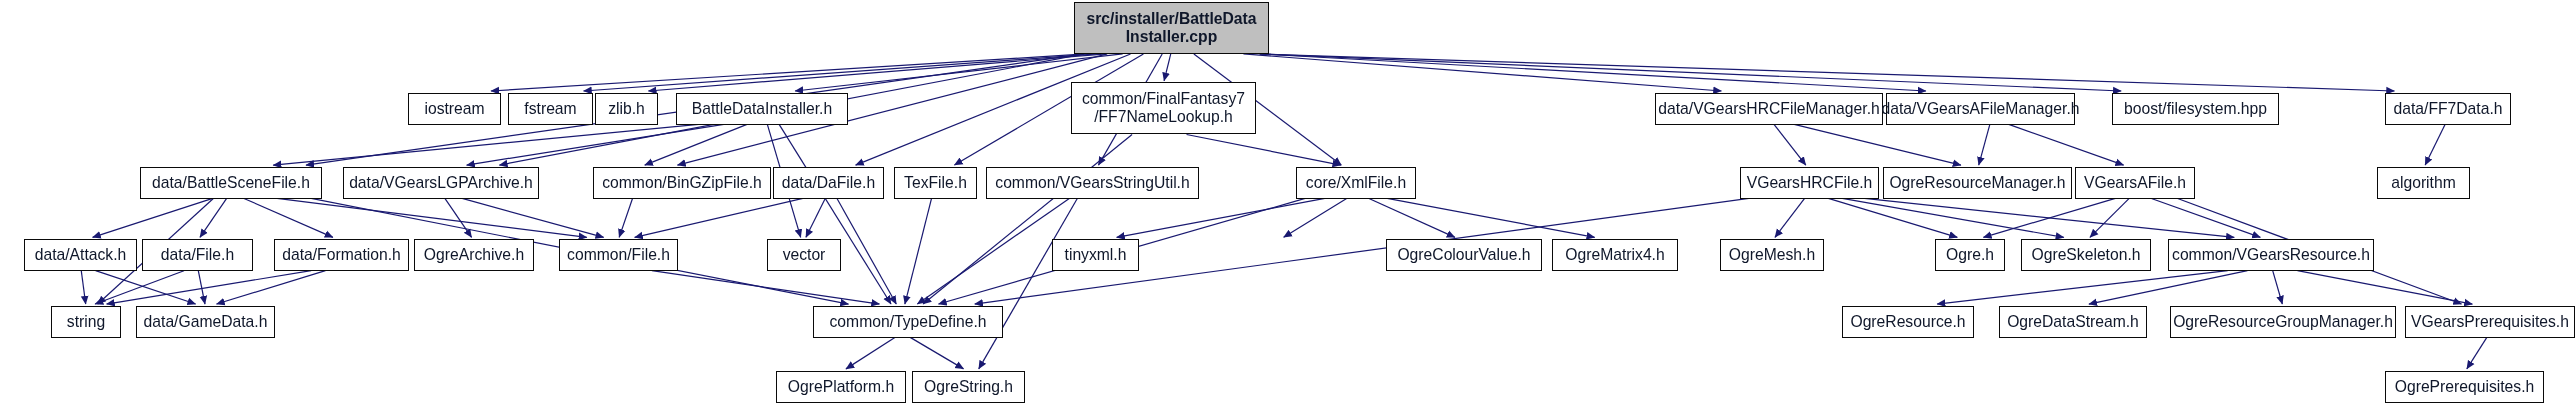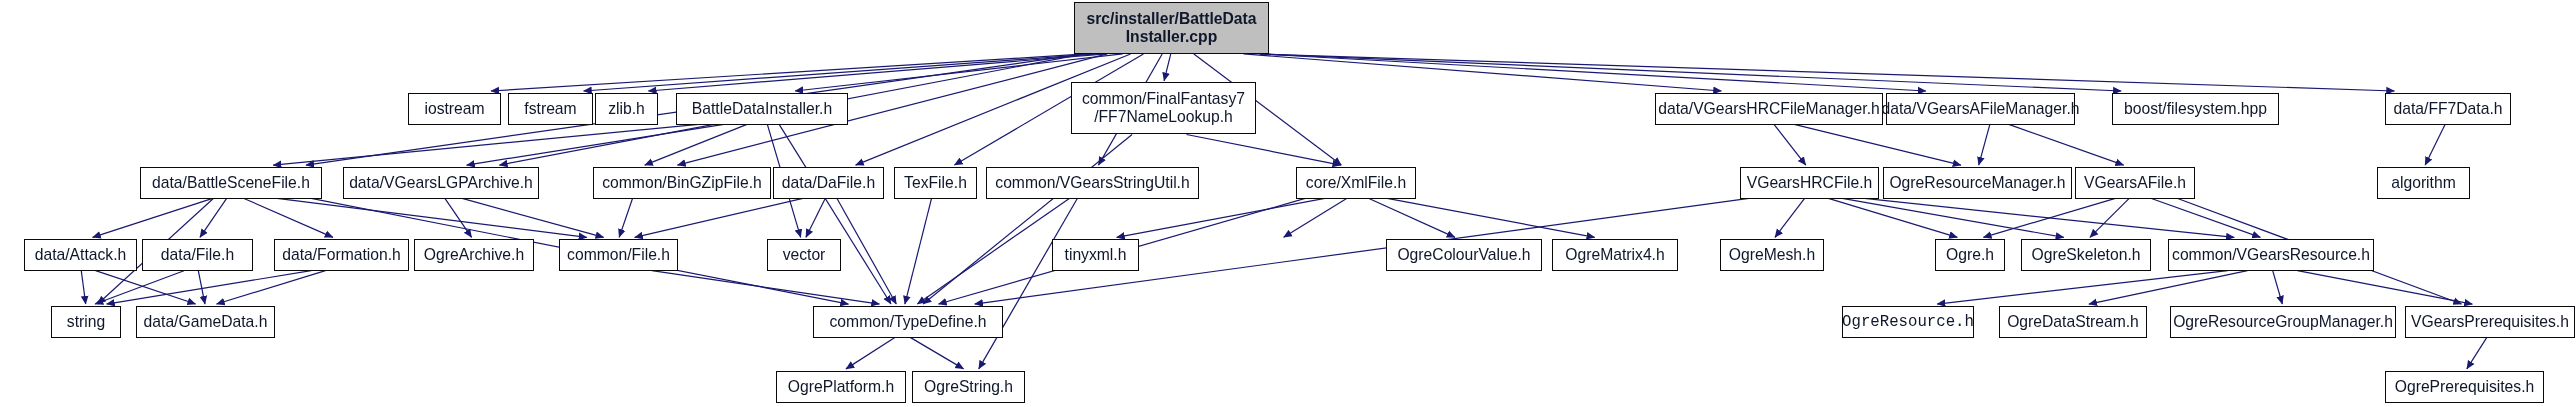--- a/index.html
+++ b/index.html
@@ -152,21 +152,21 @@
     <div class="node" title="tinyxml.h" style="left: 1052px; top: 239px; width: 87px; height: 31.5px;">tinyxml.h</div>
     <div class="node" title="OgreColourValue.h" style="left: 1386px; top: 239px; width: 156px; height: 31.5px;">OgreColourValue.h</div>
     <div class="node" title="OgreMatrix4.h" style="left: 1552px; top: 239px; width: 126px; height: 31.5px;">OgreMatrix4.h</div>
     <div class="node" title="OgreMesh.h" style="left: 1720px; top: 239px; width: 104px; height: 31.5px;">OgreMesh.h</div>
     <div class="node" title="Ogre.h" style="left: 1935px; top: 239px; width: 70px; height: 31.5px;">Ogre.h</div>
     <div class="node" title="OgreSkeleton.h" style="left: 2021px; top: 239px; width: 130px; height: 31.5px;">OgreSkeleton.h</div>
     <div class="node" title="common/VGearsResource.h" style="left: 2168px; top: 239px; width: 206px; height: 31.5px;">common/VGearsResource.h</div>
     <div class="node" title="string" style="left: 51px; top: 306px; width: 70px; height: 31.5px;">string</div>
     <div class="node" title="data/GameData.h" style="left: 136px; top: 306px; width: 139px; height: 31.5px;">data/GameData.h</div>
     <div class="node" title="common/TypeDefine.h" style="left: 813px; top: 306px; width: 190px; height: 31.5px;">common/TypeDefine.h</div>
-    <div class="node" title="OgreResource.h" style="left: 1842px; top: 306px; width: 132px; height: 31.5px; font-family: Liberation Mono, monospace;">OgreResource.h</div>
+    <div class="node" title="OgreResource.h" style="left: 1842px; top: 306px; width: 132px; height: 31.5px;">OgreResource.h</div>
     <div class="node" title="OgreDataStream.h" style="left: 1999px; top: 306px; width: 148px; height: 31.5px;">OgreDataStream.h</div>
     <div class="node" title="OgreResourceGroupManager.h" style="left: 2170px; top: 306px; width: 226px; height: 31.5px;">OgreResourceGroupManager.h</div>
     <div class="node" title="VGearsPrerequisites.h" style="left: 2405px; top: 306px; width: 170px; height: 31.5px;">VGearsPrerequisites.h</div>
     <div class="node" title="OgrePlatform.h" style="left: 776px; top: 371px; width: 130px; height: 31.5px;">OgrePlatform.h</div>
     <div class="node" title="OgreString.h" style="left: 912px; top: 371px; width: 113px; height: 31.5px;">OgreString.h</div>
     <div class="node" title="OgrePrerequisites.h" style="left: 2385px; top: 371px; width: 159px; height: 31.5px;">OgrePrerequisites.h</div>
   </div>
 
 
 </body></html>

